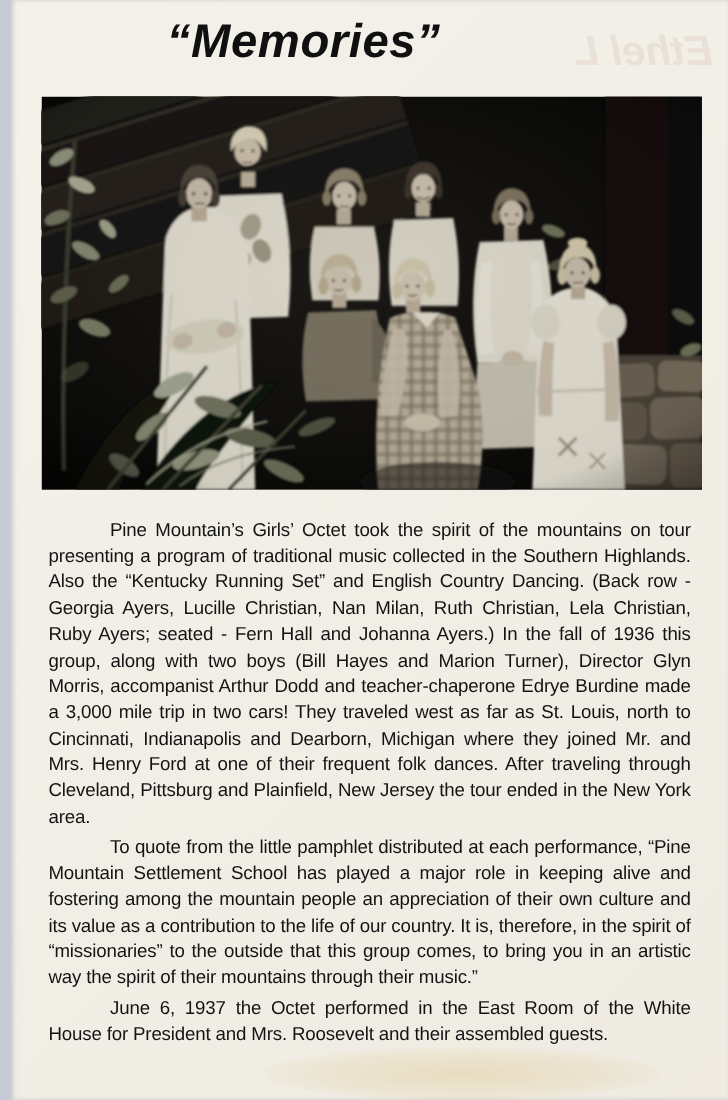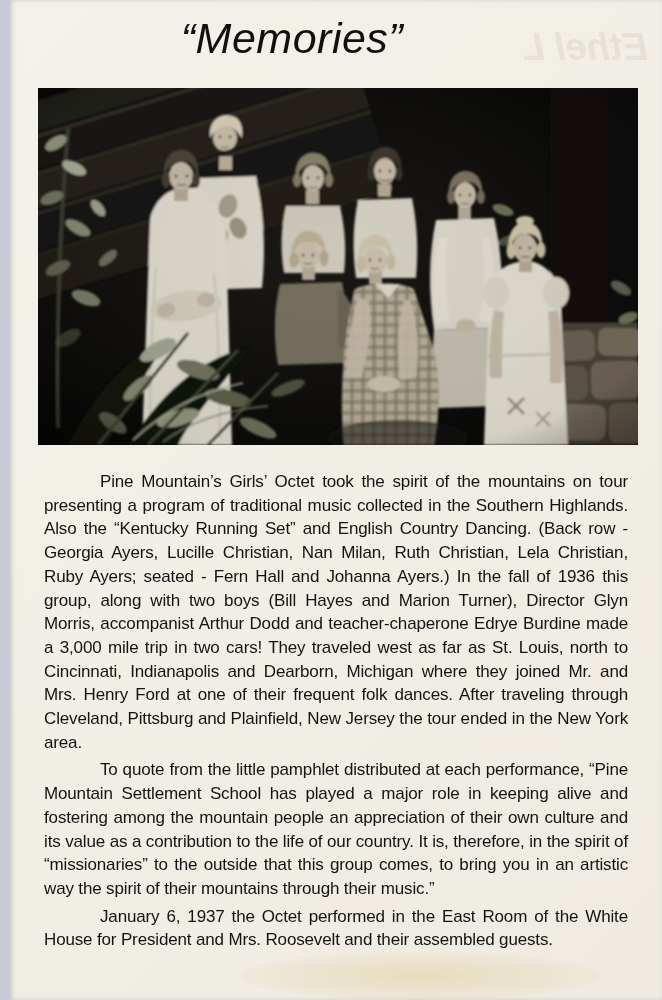--- a/index.html
+++ b/index.html
@@ -15,23 +15,23 @@
   }
   .ghost{
     position:absolute;left:428px;top:26px;width:210px;height:46px;
     transform:scaleX(-1);
     font-style:italic;font-weight:bold;font-size:38px;
     color:rgba(188,158,132,.16);
     white-space:nowrap;overflow:hidden;
     user-select:none;
   }
   h1.title{
-    position:absolute;left:16px;top:14px;width:532px;margin:0;
+    position:absolute;left:0;top:14px;width:532px;margin:0;
     text-align:center;
-    font-style:italic;font-weight:normal;
+    font-style:italic;font-weight:bold;
     font-size:43px;letter-spacing:.5px;
     color:#101010;
   }
   .photo{
     position:absolute;left:28px;top:88px;width:600px;height:357px;
     background:#0b0a09;
   }
   .photo svg{display:block;width:600px;height:357px;}
   .text-block{
     position:absolute;left:30px;top:466px;width:592px;
@@ -266,17 +266,17 @@
         <ellipse cx="360" cy="350" rx="70" ry="18" fill="#1a1813" opacity=".55"></ellipse>
       </g>
 
       <rect width="600" height="357" fill="url(#vig)"></rect>
     </svg>
   </div>
 
   <div class="text-block">
     <p>Pine Mountain’s Girls’ Octet took the spirit of the mountains on tour presenting a program of traditional music collected in the Southern Highlands. Also the “Kentucky Running Set” and English Country Dancing. (Back row - Georgia Ayers, Lucille Christian, Nan Milan, Ruth Christian, Lela Christian, Ruby Ayers; seated - Fern Hall and Johanna Ayers.) In the fall of 1936 this group, along with two boys (Bill Hayes and Marion Turner), Director Glyn Morris, accompanist Arthur Dodd and teacher-chaperone Edrye Burdine made a 3,000 mile trip in two cars! They traveled west as far as St. Louis, north to Cincinnati, Indianapolis and Dearborn, Michigan where they joined Mr. and Mrs. Henry Ford at one of their frequent folk dances. After traveling through Cleveland, Pittsburg and Plainfield, New Jersey the tour ended in the New York area.</p>
     <p>To quote from the little pamphlet distributed at each performance, “Pine Mountain Settlement School has played a major role in keeping alive and fostering among the mountain people an appreciation of their own culture and its value as a contribution to the life of our country. It is, therefore, in the spirit of “missionaries” to the outside that this group comes, to bring you in an artistic way the spirit of their mountains through their music.”</p>
-    <p>January 6, 1937 the Octet performed in the East Room of the White House for President and Mrs. Roosevelt and their assembled guests.</p>
+    <p>June 6, 1937 the Octet performed in the East Room of the White House for President and Mrs. Roosevelt and their assembled guests.</p>
   </div>
 
   <div class="stain"></div>
 </div>
 
 </body></html>

